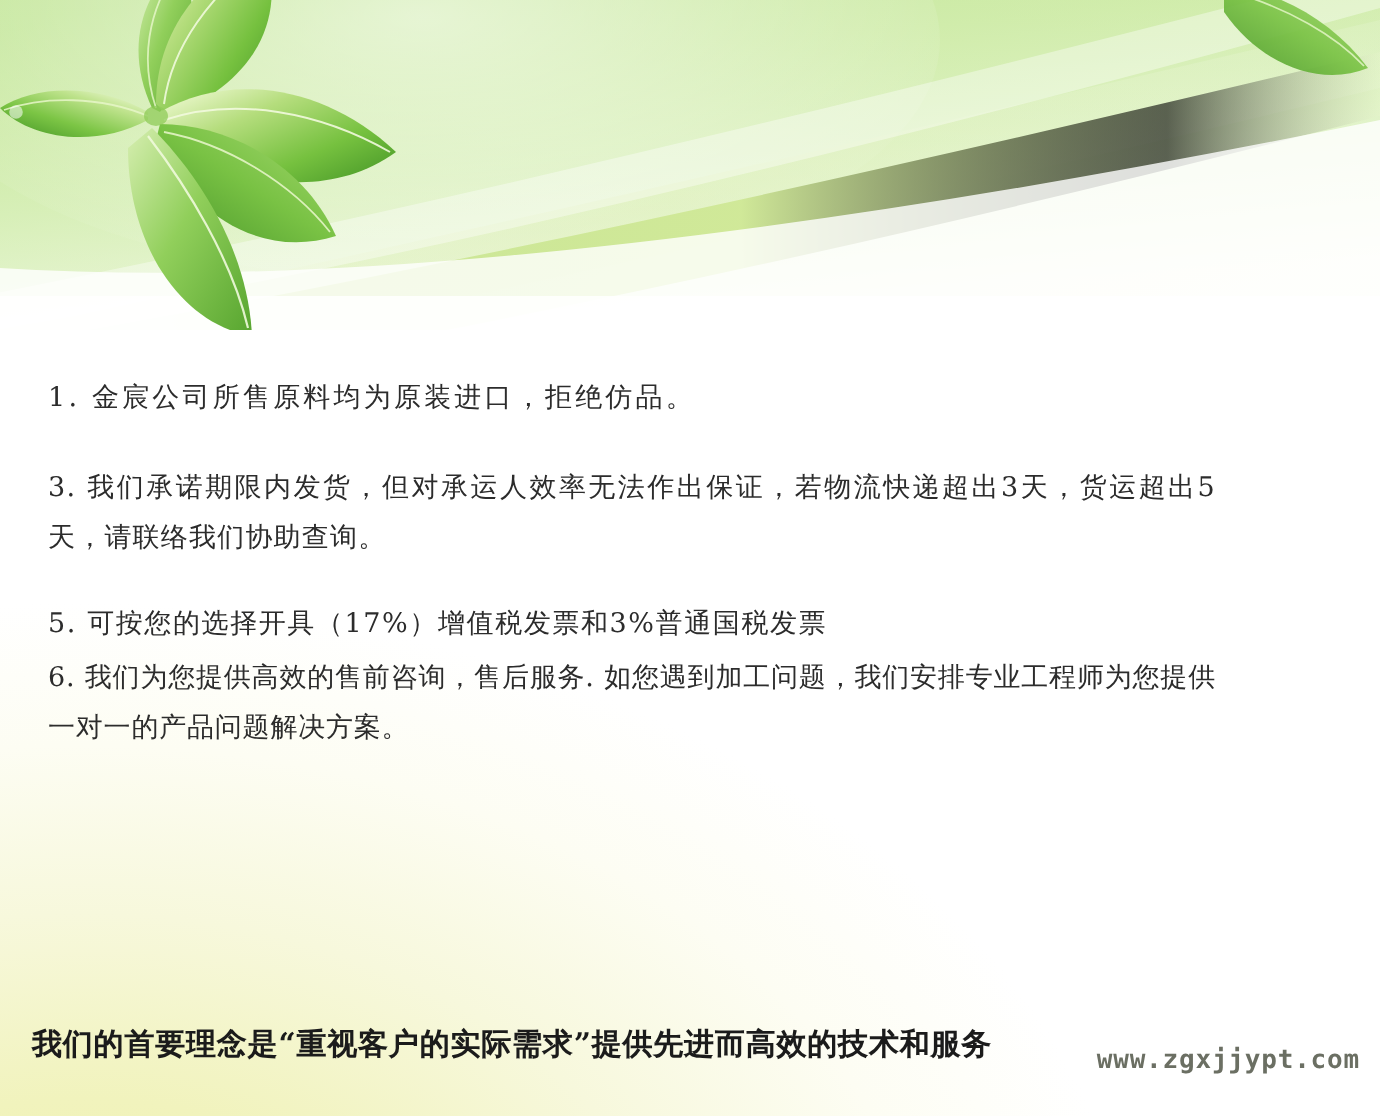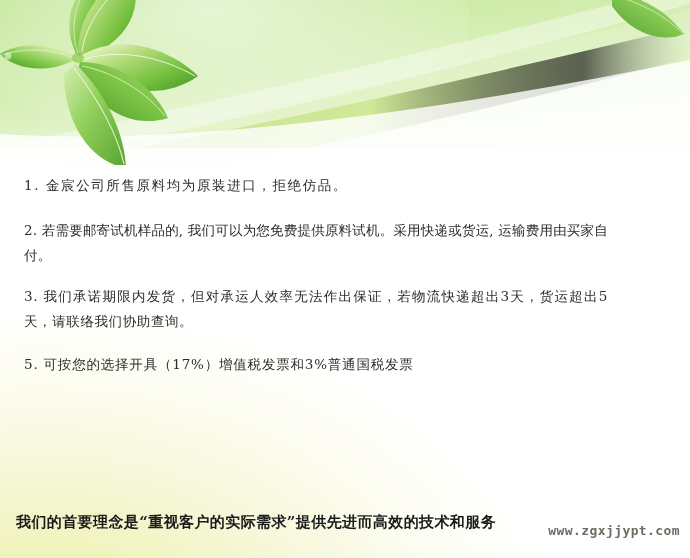--- a/index.html
+++ b/index.html
@@ -52,21 +52,21 @@
     letter-spacing: 4px;
     color: #e3892b;
     text-shadow: 0 1px 0 rgba(255,255,255,0.75), 0 0 2px rgba(200,110,20,0.35);
     z-index: 6;
   }
 
   
   .content {
     position: absolute;
     left: 0;
-    top: 161px;
+    top: 175px;
     width: 630px;
     padding: 12px 22px 0 24px;
     box-sizing: border-box;
     z-index: 4;
   }
   .term {
     font-family: "DejaVu Serif", "Liberation Serif", serif;
     font-size: 13.5px;
     line-height: 25px;
     color: #2c2c2c;
@@ -230,23 +230,23 @@
       <g>
         <path d="M 612,-8 C 640,-4 666,10 684,34 C 660,44 630,32 612,6 Z" fill="url(#leafD)" opacity="0.92"></path>
         <path d="M 616,-4 C 644,4 668,18 682,33" stroke="#e9f7cc" stroke-width="0.9" fill="none" opacity="0.8"></path>
       </g>
     </svg>
 
   </div>
 
   <div class="content">
     <p class="term term-1">1. 金宸公司所售原料均为原装进口，拒绝仿品。</p>
-    <p class="term term-2">2. 若需要邮寄试机样品的, 我们可以为您免费提供原料试机。采用快递或货运, 运输费用由买家自付。</p>
     <p class="term term-3">3. 我们承诺期限内发货，但对承运人效率无法作出保证，若物流快递超出3天，货运超出5天，请联络我们协助查询。</p>
     <p class="term term-5">5. 可按您的选择开具（17%）增值税发票和3%普通国税发票</p>
+    <p class="term term-6">6. 我们为您提供高效的售前咨询，售后服务. 如您遇到加工问题，我们安排专业工程师为您提供一对一的产品问题解决方案。</p>
   </div>
 
 
   <div class="closing">我们的首要理念是“重视客户的实际需求”提供先进而高效的技术和服务</div>
 
   <div class="wm-url1">www.zgxjjypt.com</div>
 
 </div>
 
 </body></html>

